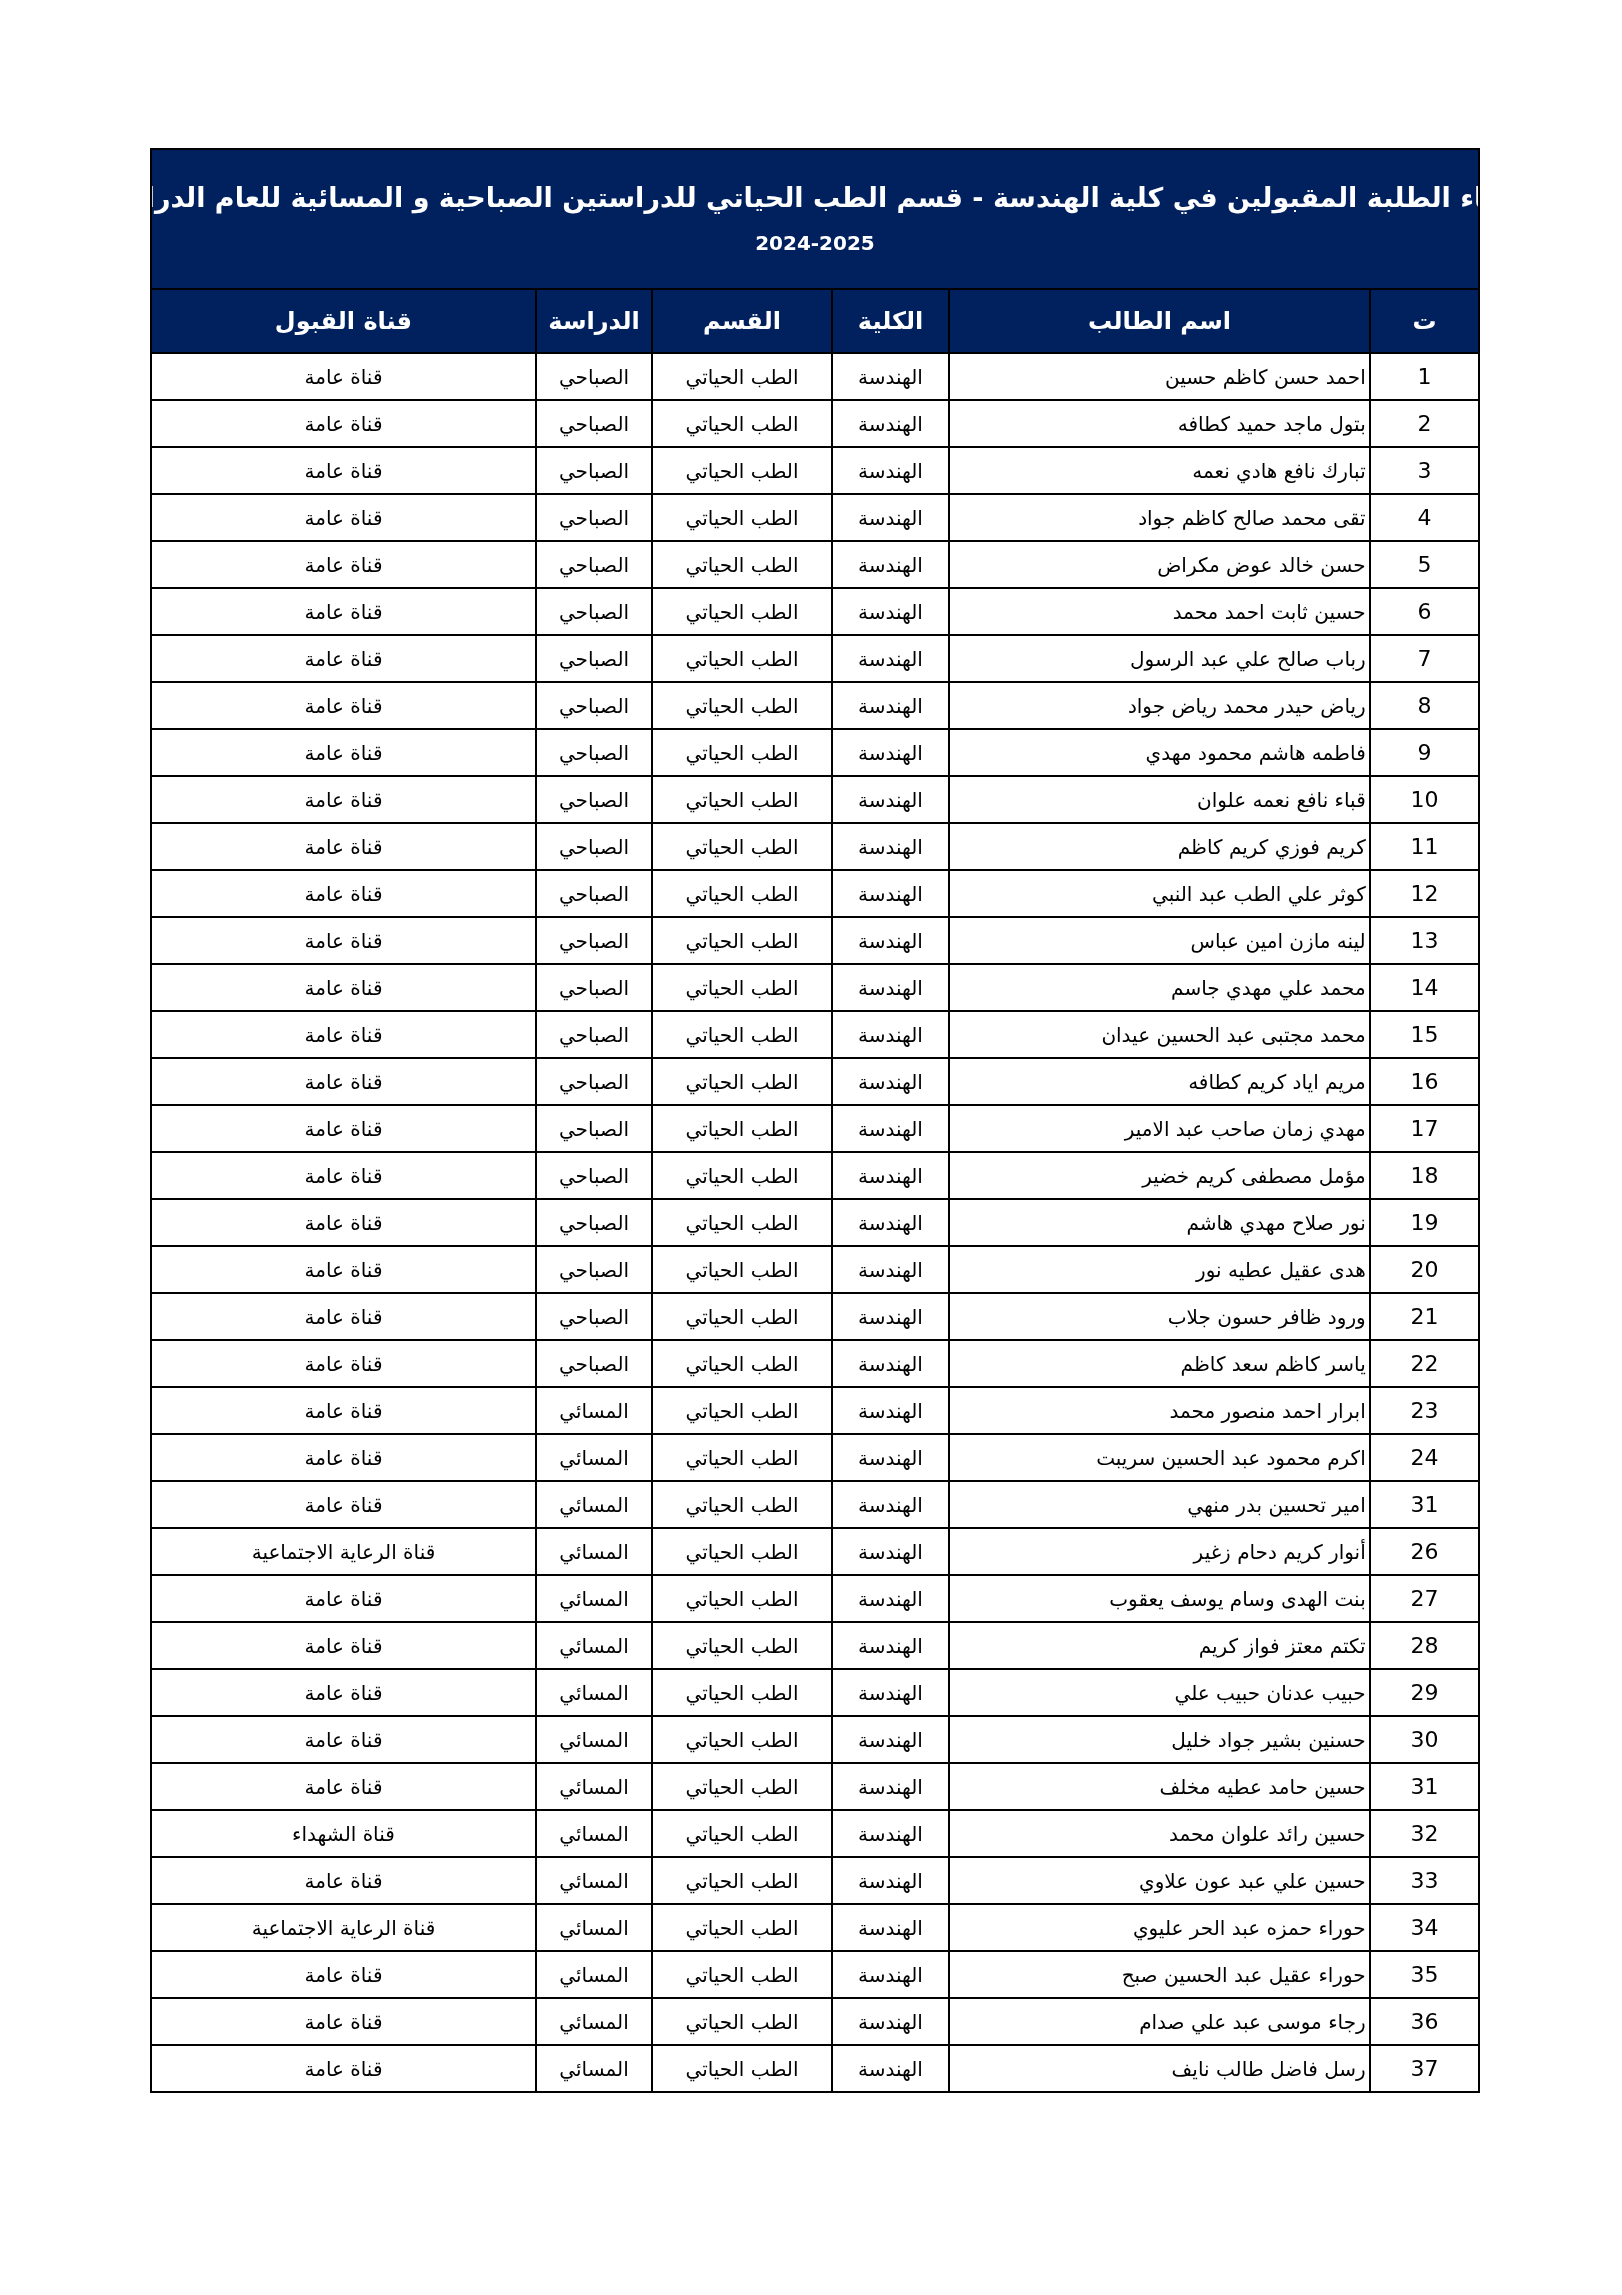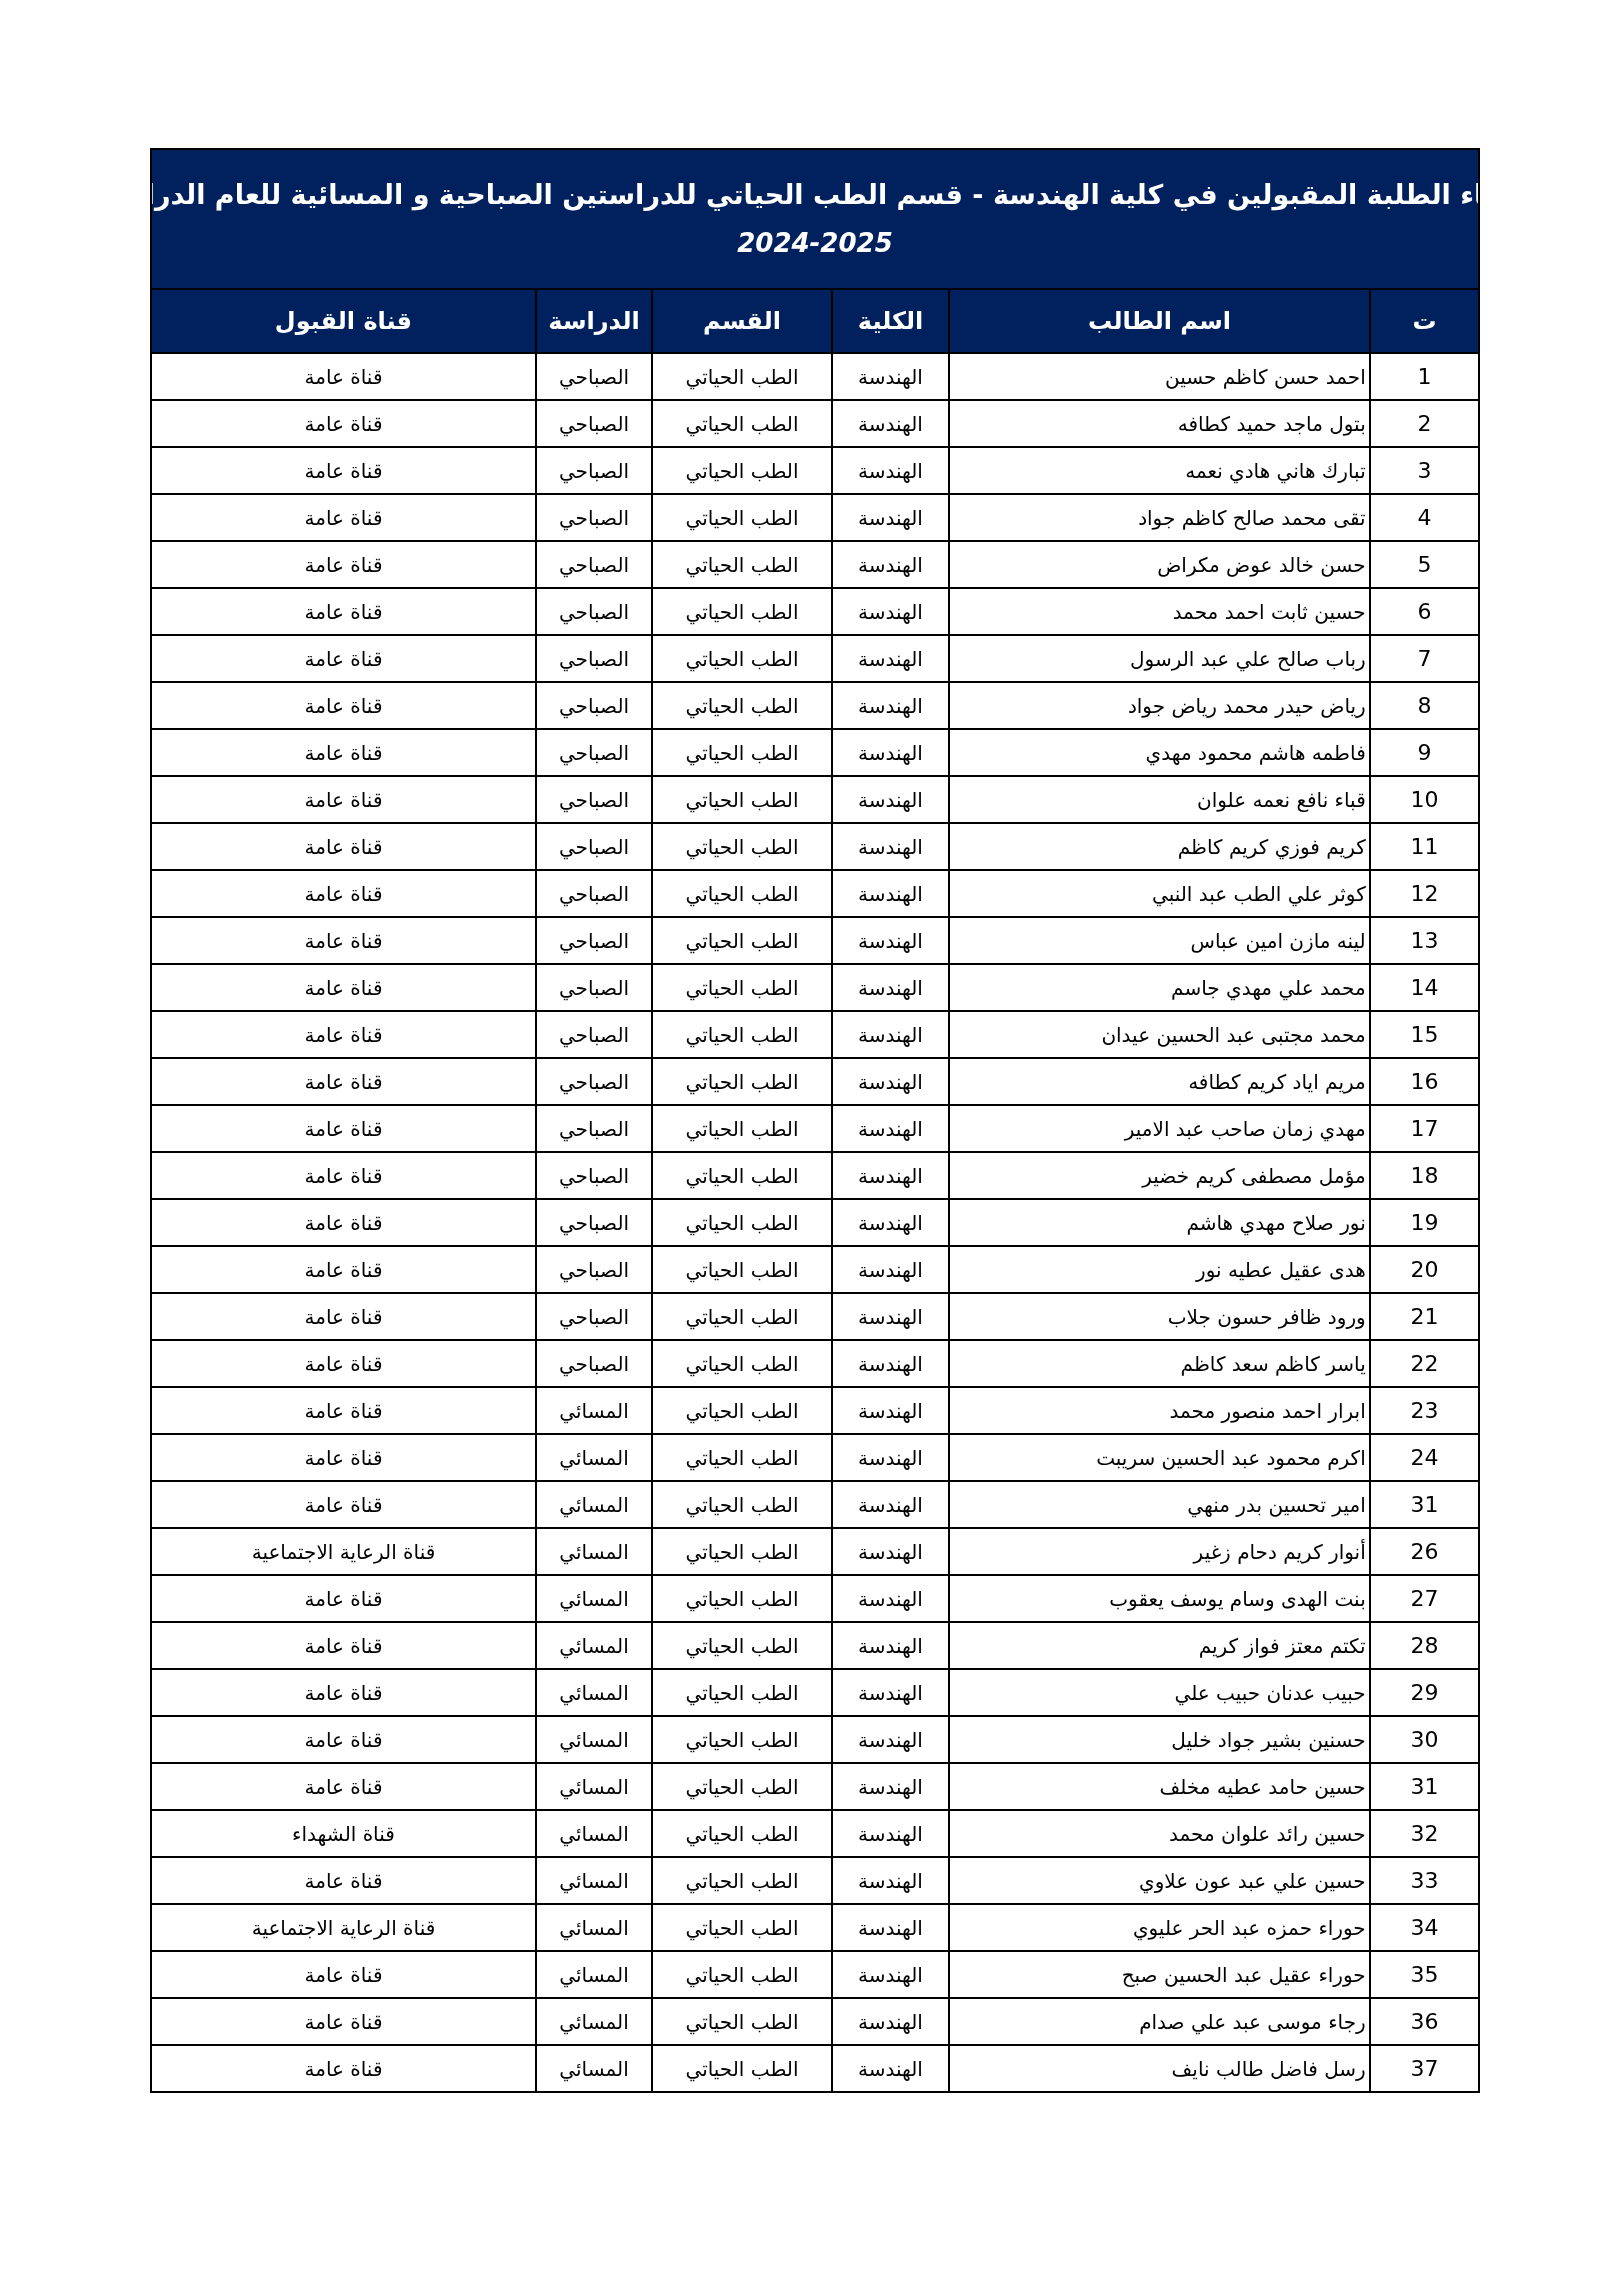--- a/index.html
+++ b/index.html
@@ -47,24 +47,23 @@
     color:var(--header-fg);
     font-weight:bold;
     font-size:27px;
     line-height:1.1;
     text-align:center;
     white-space:nowrap;
   }
   .title-year{
     color:var(--header-fg);
     font-weight:bold;
-    font-size:26px;
+    font-size:20px;
     text-align:center;
     direction:ltr;
-    font-style:italic;
   }
   tr.header-row th{
     background:var(--header-bg);
     color:var(--header-fg);
     font-weight:bold;
     font-size:24px;
     height:64px;
     text-align:center;
     padding:0 2.6px;
   }
@@ -129,21 +128,21 @@
         <tr>
           <td class="col-index">2</td>
           <td class="col-name">بتول ماجد حميد كطافه</td>
           <td class="col-college">الهندسة</td>
           <td class="col-dept">الطب الحياتي</td>
           <td class="col-study">الصباحي</td>
           <td class="col-channel">قناة عامة</td>
         </tr>
         <tr>
           <td class="col-index">3</td>
-          <td class="col-name">تبارك هاني هادي نعمه</td>
+          <td class="col-name">تبارك نافع هادي نعمه</td>
           <td class="col-college">الهندسة</td>
           <td class="col-dept">الطب الحياتي</td>
           <td class="col-study">الصباحي</td>
           <td class="col-channel">قناة عامة</td>
         </tr>
         <tr>
           <td class="col-index">4</td>
           <td class="col-name">تقى محمد صالح كاظم جواد</td>
           <td class="col-college">الهندسة</td>
           <td class="col-dept">الطب الحياتي</td>

